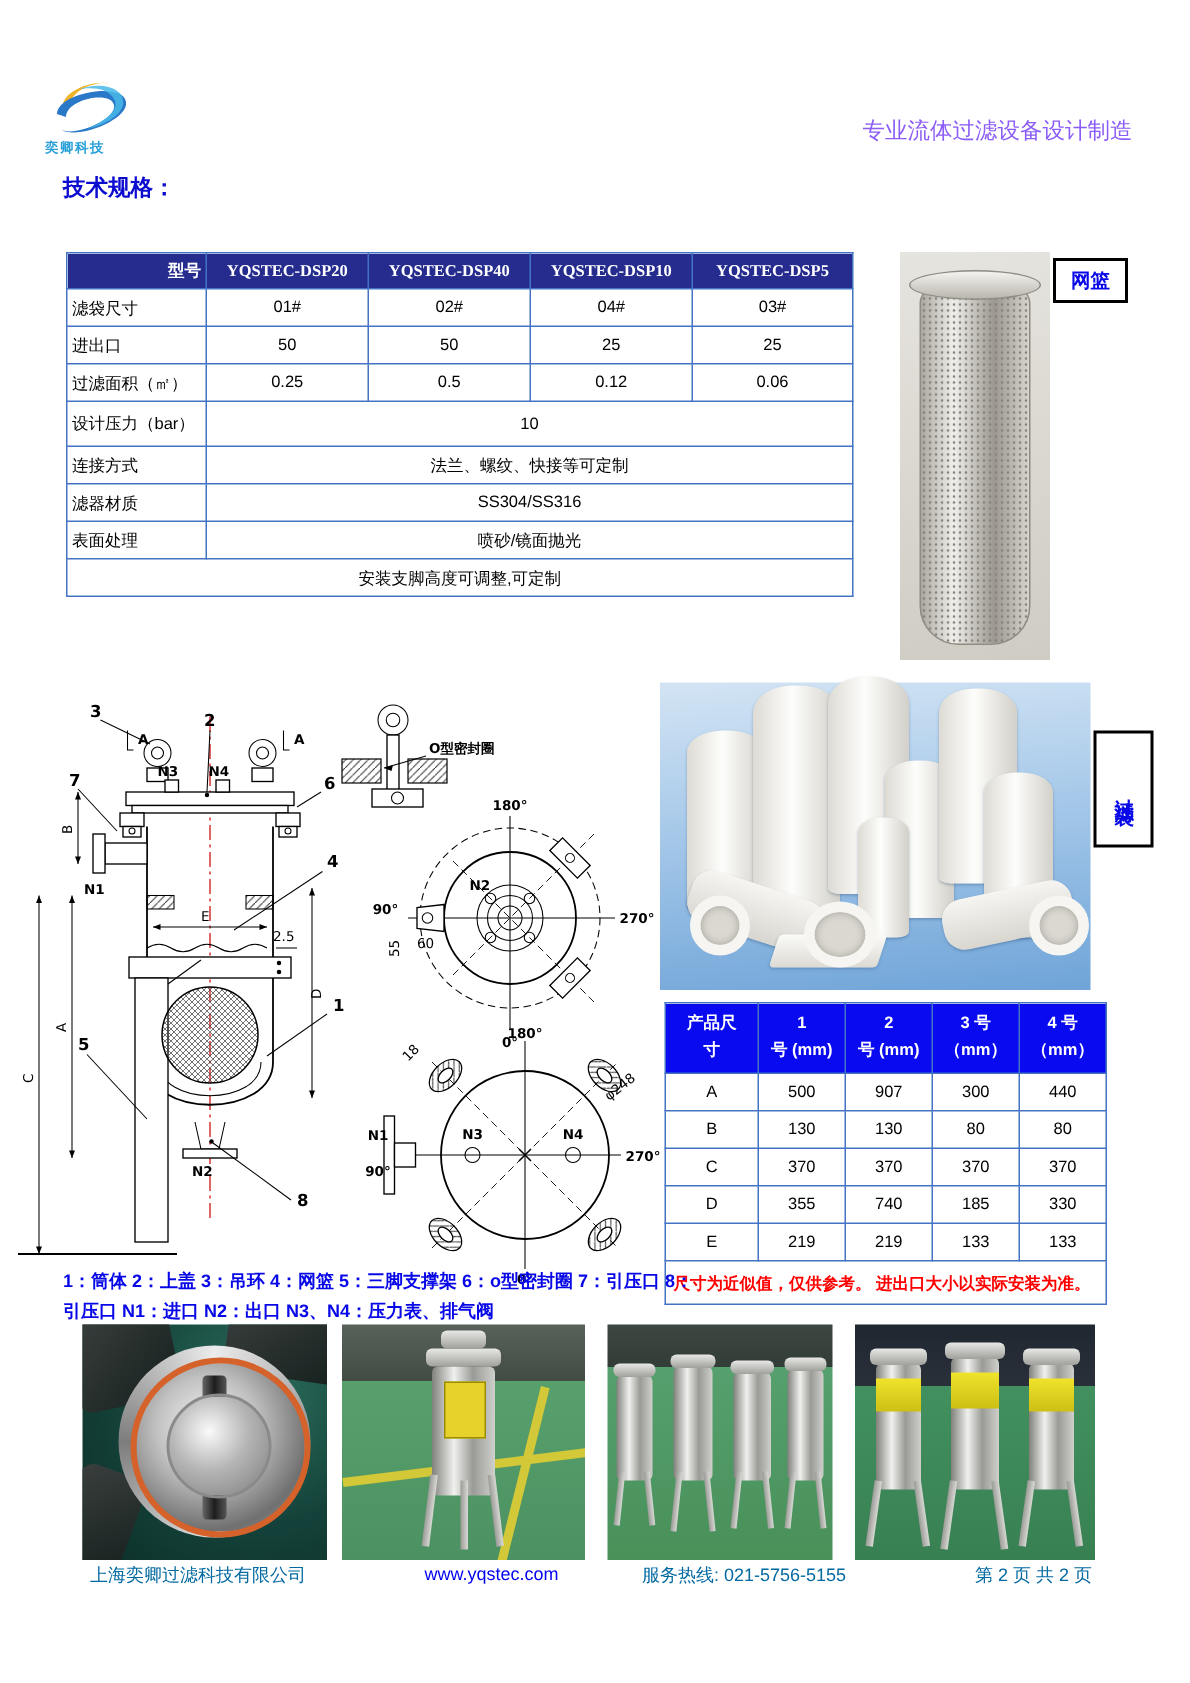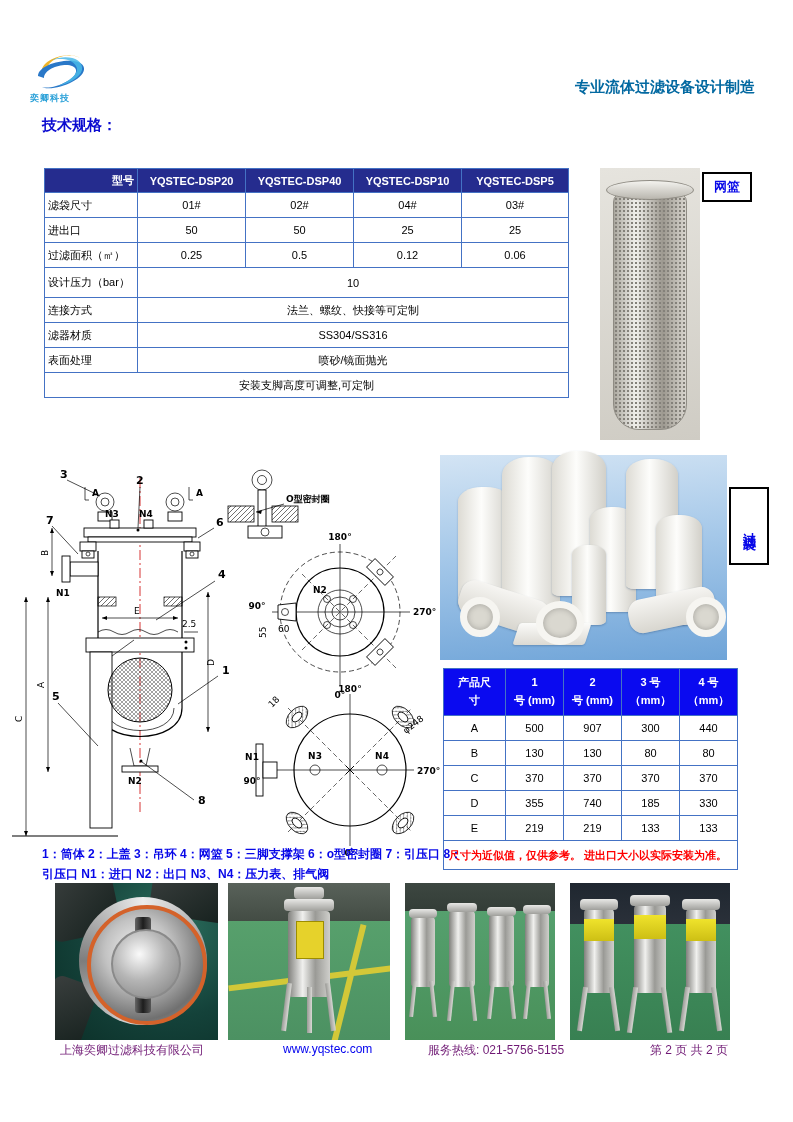--- a/index.html
+++ b/index.html
@@ -1,30 +1,30 @@
 <!DOCTYPE html>
 <html><head>
 <meta charset="utf-8">
 <style>
   html,body{margin:0;padding:0;background:#fff;}
   #page{position:relative;width:793px;height:1122px;background:#fff;overflow:hidden;
         font-family:"Liberation Sans","DejaVu Sans",sans-serif;color:#000;}
   .abs{position:absolute;}
 
   
-  #slogan{top:78px;right:38px;font-size:15px;font-weight:bold;color:#0369a1;}
+  #slogan{top:78px;right:38px;font-size:15px;font-weight:normal;color:#8b5cf6;}
   #logo{top:46px;left:28px;width:64px;height:60px;}
   #logo-text{top:92px;left:30px;font-size:9px;font-weight:bold;color:#29a0d8;letter-spacing:1px;}
   #page-title{top:116px;left:42px;font-size:15px;font-weight:bold;color:#0b0bd0;}
 
   
   #spec-table{top:168px;left:44px;border-collapse:collapse;table-layout:fixed;}
   #spec-table td,#spec-table th{border:1px solid #4472C4;font-size:11px;padding:0 3px;overflow:hidden;white-space:nowrap;}
   #spec-table th{background:#252C8E;color:#fff;font-weight:bold;height:23px;}
-  #spec-table th.model{font-family:Liberation Sans, sans-serif;margin-top:20px;}
+  #spec-table th.model{font-family:Liberation Serif, serif;margin-top:20px;}
   #spec-table td{height:24px;text-align:center;background:#fff;}
   #spec-table td.lbl{text-align:left;}
   #spec-table tr.tall td{height:29px;}
   #spec-table td.full{text-align:center;}
 
   
   #basket-photo{top:168px;left:600px;width:100px;height:272px;background:linear-gradient(170deg,#e6e4de,#cfccc4);}
   #basket-body{position:absolute;left:13px;right:13px;top:24px;bottom:10px;
      border-radius:10px 10px 26px 26px;border:1px solid #8f8c84;
      background-image:radial-gradient(circle,#84817a 0.8px,rgba(0,0,0,0) 1.1px),
@@ -82,21 +82,21 @@
   .yline{position:absolute;background:#d3c838;}
   .vessel{position:absolute;background:linear-gradient(90deg,#80807c,#f0f0ee 35%,#9a9a96 65%,#cfcfcb);border-radius:4px;}
   .vcap{position:absolute;background:linear-gradient(#e8e8e6,#a0a09c);border-radius:4px;}
   .vleg{position:absolute;background:linear-gradient(90deg,#9a9a96,#d8d8d4);}
   .ylabel{position:absolute;background:#e6d22b;border:1px solid #9c8d00;}
   .yband{position:absolute;background:linear-gradient(#efe32c,#cdbf14);}
   #photo3{left:405px;width:150px;background:linear-gradient(#3d4741 0%,#333d37 18%,#55a06e 18%,#499059 100%);}
   #photo4{left:570px;width:160px;background:linear-gradient(#1f2730 0%,#2a3039 26%,#42905f 26%,#388052 100%);}
 
   
-  .footer{top:1042px;font-size:12px;color:#701a75;white-space:nowrap;}
+  .footer{top:1042px;font-size:12px;color:#0369a1;white-space:nowrap;}
   #f-company{left:60px;} #f-web{left:283px;color:#0000EE;} #f-hot{left:428px;} #f-page{left:650px;}
 </style>
 </head>
 <body>
 
 <div id="page">
 
   <svg id="logo" class="abs" viewBox="0 0 64 60">
     <path d="M14 28 C10 14 40 4 52 12 C44 6 22 10 18 24 Z" fill="#f0b428"></path>
     <path d="M10 30 C10 16 54 8 56 22 C58 34 22 48 12 40 C20 46 50 34 48 24 C46 14 16 20 16 32 Z" fill="#2a78c8"></path>

